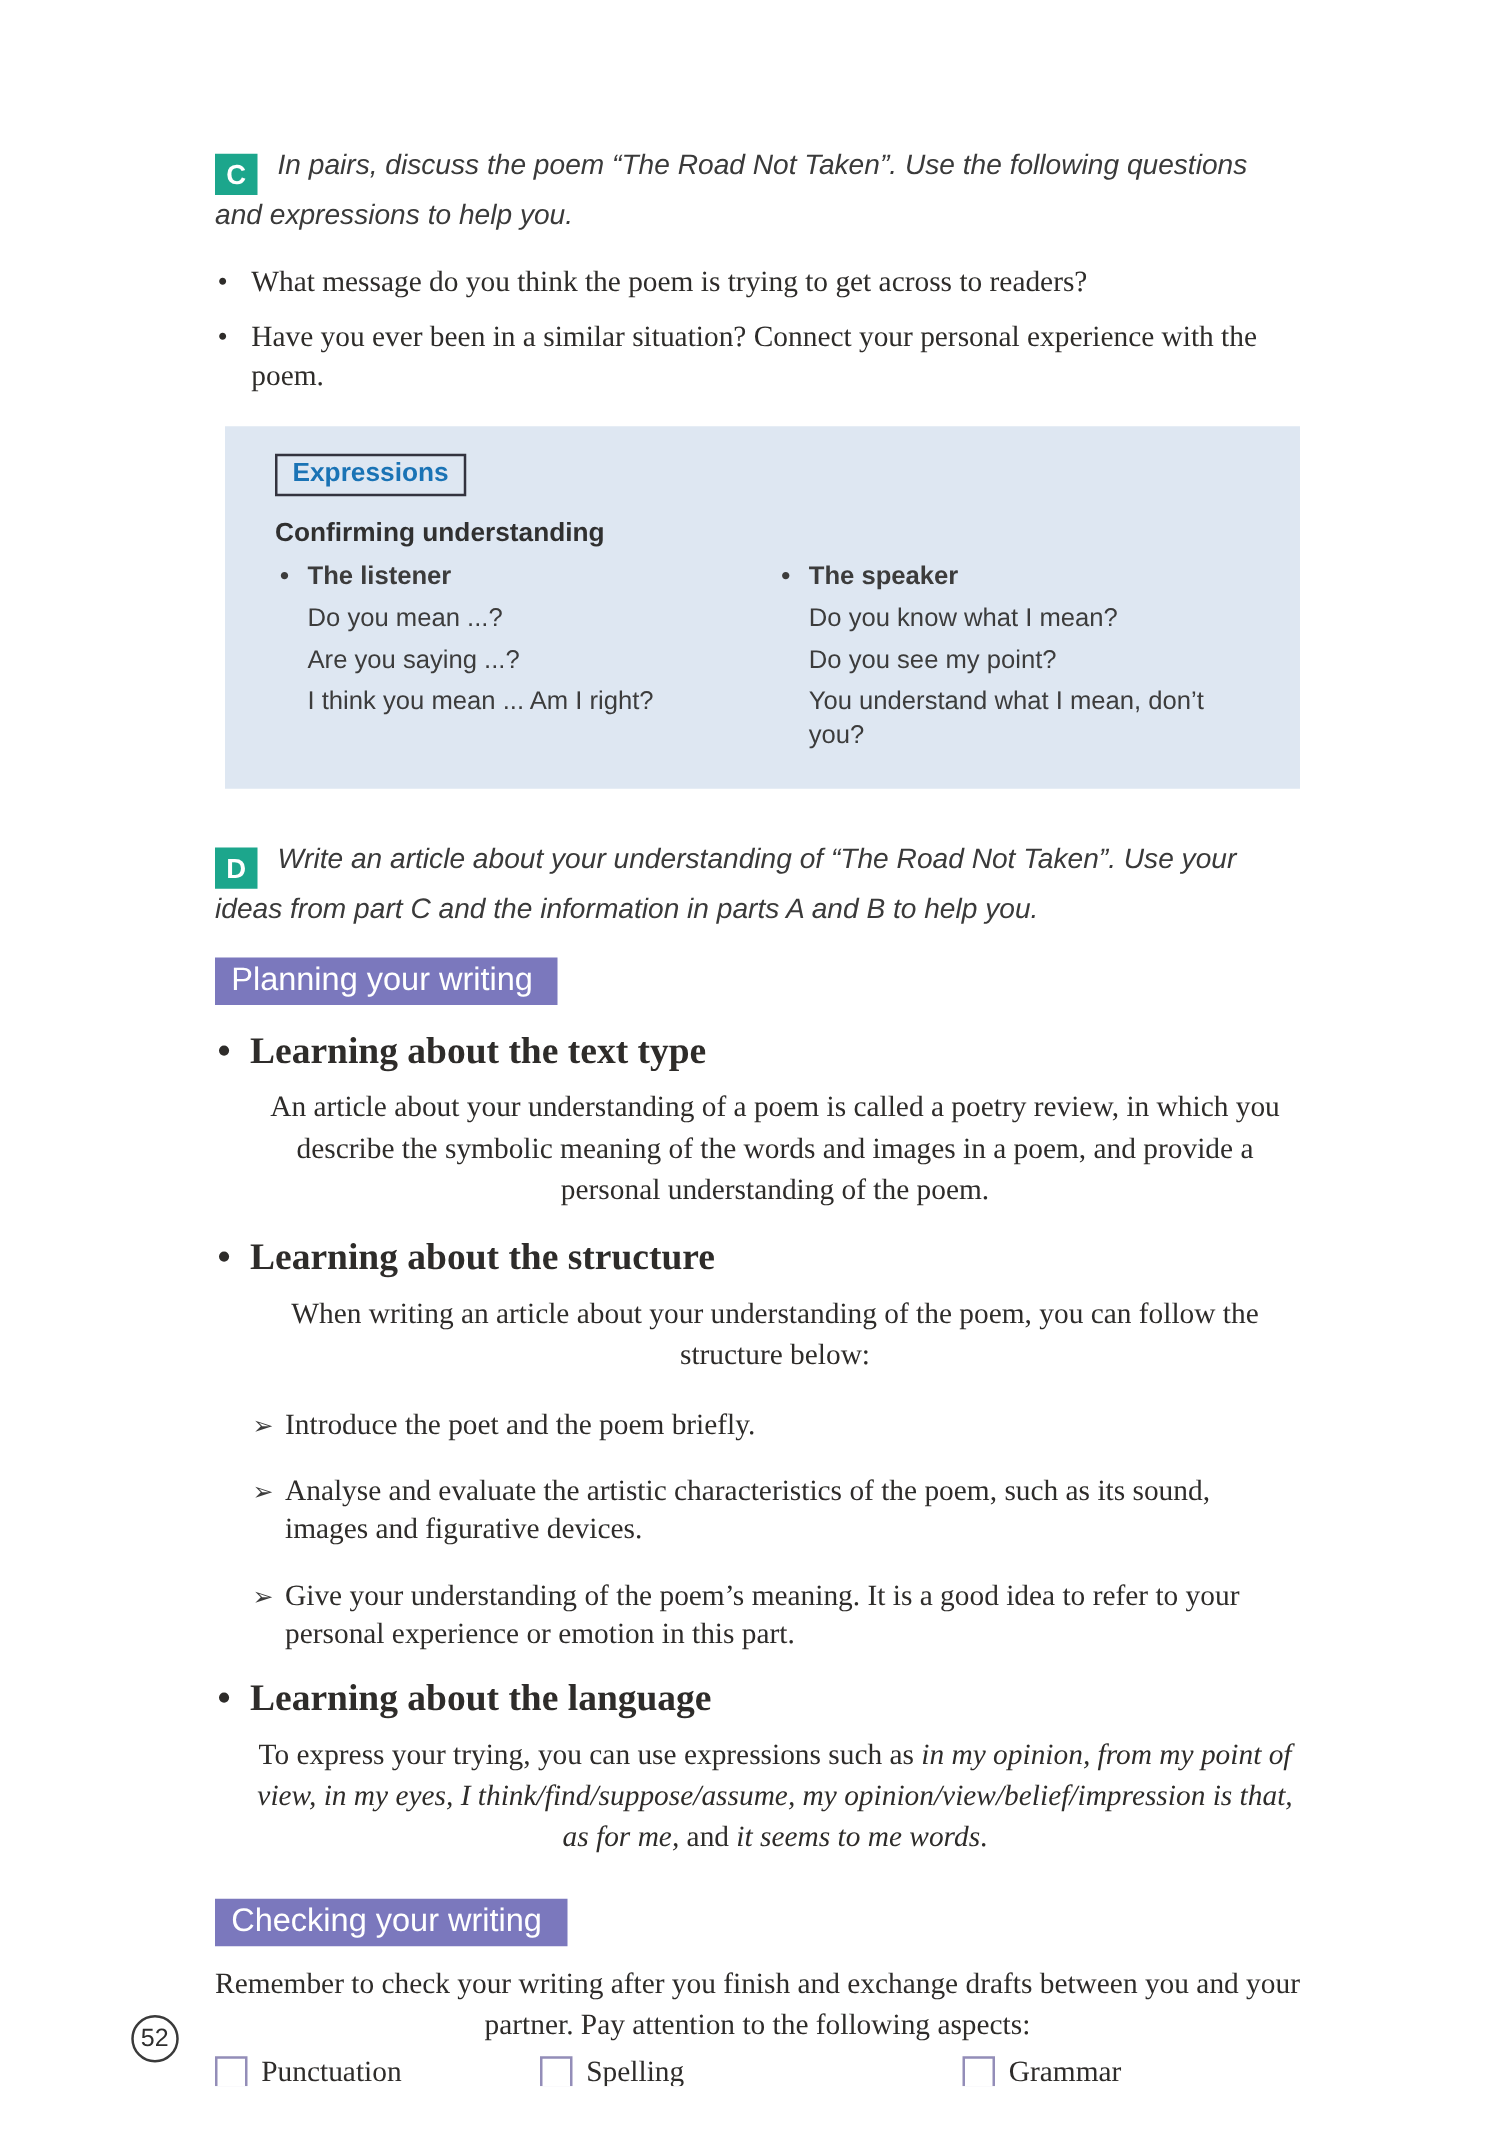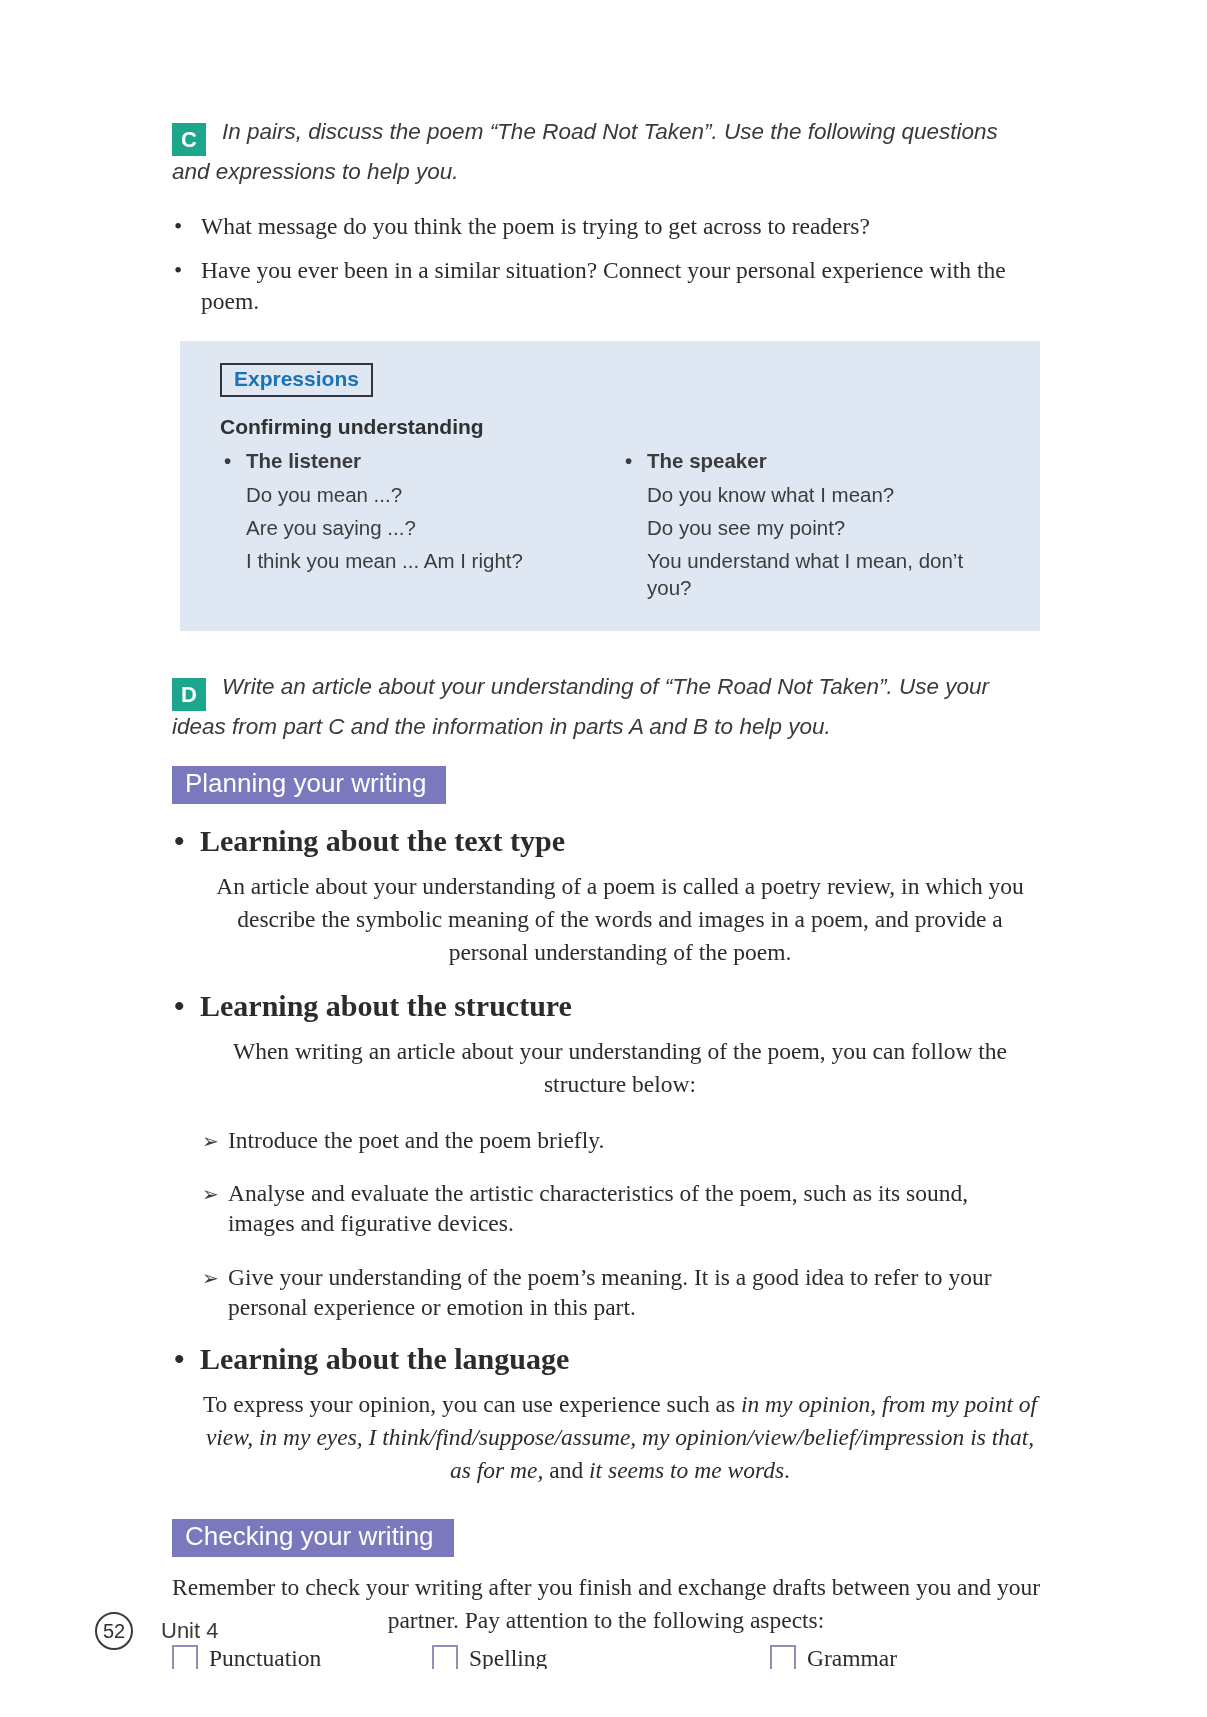--- a/index.html
+++ b/index.html
@@ -58,21 +58,21 @@
             flex:0 0 auto;}
 
   
   .review-row{display:flex;gap:32px;margin-top:20px;}
   .review-box{width:371px;border:2px solid #8d88b6;border-radius:18px;padding:10px 16px 12px;
               box-sizing:border-box;font-family:"Liberation Sans",sans-serif;}
   .review-title{text-align:center;font-weight:bold;font-size:21px;margin:6px 0 12px;color:#222;}
 
   
   .footer{position:absolute;left:95px;top:1612px;display:flex;align-items:center;gap:28px;
-          font-family:"Liberation Sans",sans-serif;}
+          font-family:"Liberation Sans",sans-serif;flex-direction:column;}
   .page-circle{width:38px;height:38px;border:2px solid #3a3a3a;border-radius:50%;display:flex;
                align-items:center;justify-content:center;font-size:20px;color:#2e2e2e;
                box-sizing:border-box;}
   .unit{font-size:22px;color:#3b3b3b;}
 </style>
 </head>
 <body>
 
 <div class="page">
   <div class="content">
@@ -124,21 +124,21 @@
       <p class="learn-para">When writing an article about your understanding of the poem, you can follow the structure below:</p>
       <div class="arrow-list">
         <p class="arrow-item"><span class="marker arrow"></span><span>Introduce the poet and the poem briefly.</span></p>
         <p class="arrow-item"><span class="marker arrow"></span><span>Analyse and evaluate the artistic characteristics of the poem, such as its sound, images and figurative devices.</span></p>
         <p class="arrow-item"><span class="marker arrow"></span><span>Give your understanding of the poem’s meaning. It is a good idea to refer to your personal experience or emotion in this part.</span></p>
       </div>
     </div>
 
     <div>
       <p class="learn-heading"><span class="marker dot"></span><span>Learning about the language</span></p>
-      <p class="learn-para"><span>To express your opinion, you can use experience such as </span><span class="it">in my opinion, from my point of view, in my eyes, I think/find/suppose/assume, my opinion/view/belief/impression is that, as for me,</span><span> and </span><span class="it">it seems to me words</span><span>.</span></p>
+      <p class="learn-para"><span>To express your trying, you can use expressions such as </span><span class="it">in my opinion, from my point of view, in my eyes, I think/find/suppose/assume, my opinion/view/belief/impression is that, as for me,</span><span> and </span><span class="it">it seems to me words</span><span>.</span></p>
     </div>
 
     
     <div class="banner">Checking your writing</div>
     <p class="learn-para no-indent" style="margin-top:14px;">Remember to check your writing after you finish and exchange drafts between you and your partner. Pay attention to the following aspects:</p>
 
     <div class="check-grid">
       <div class="check-item">
         <span class="checkbox"></span>
         <span>Punctuation</span>

